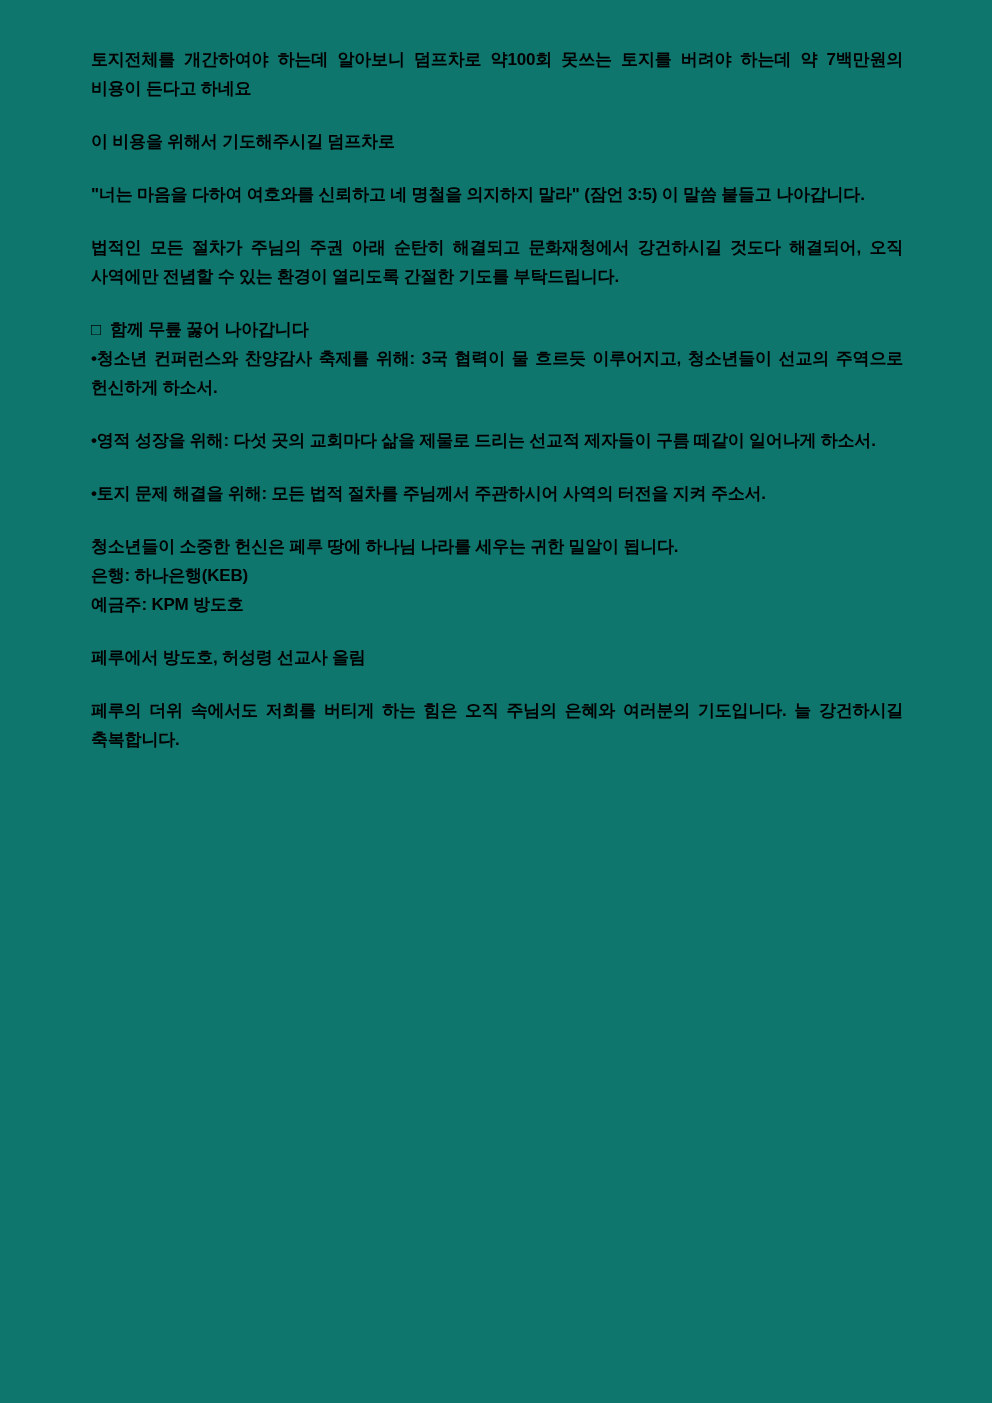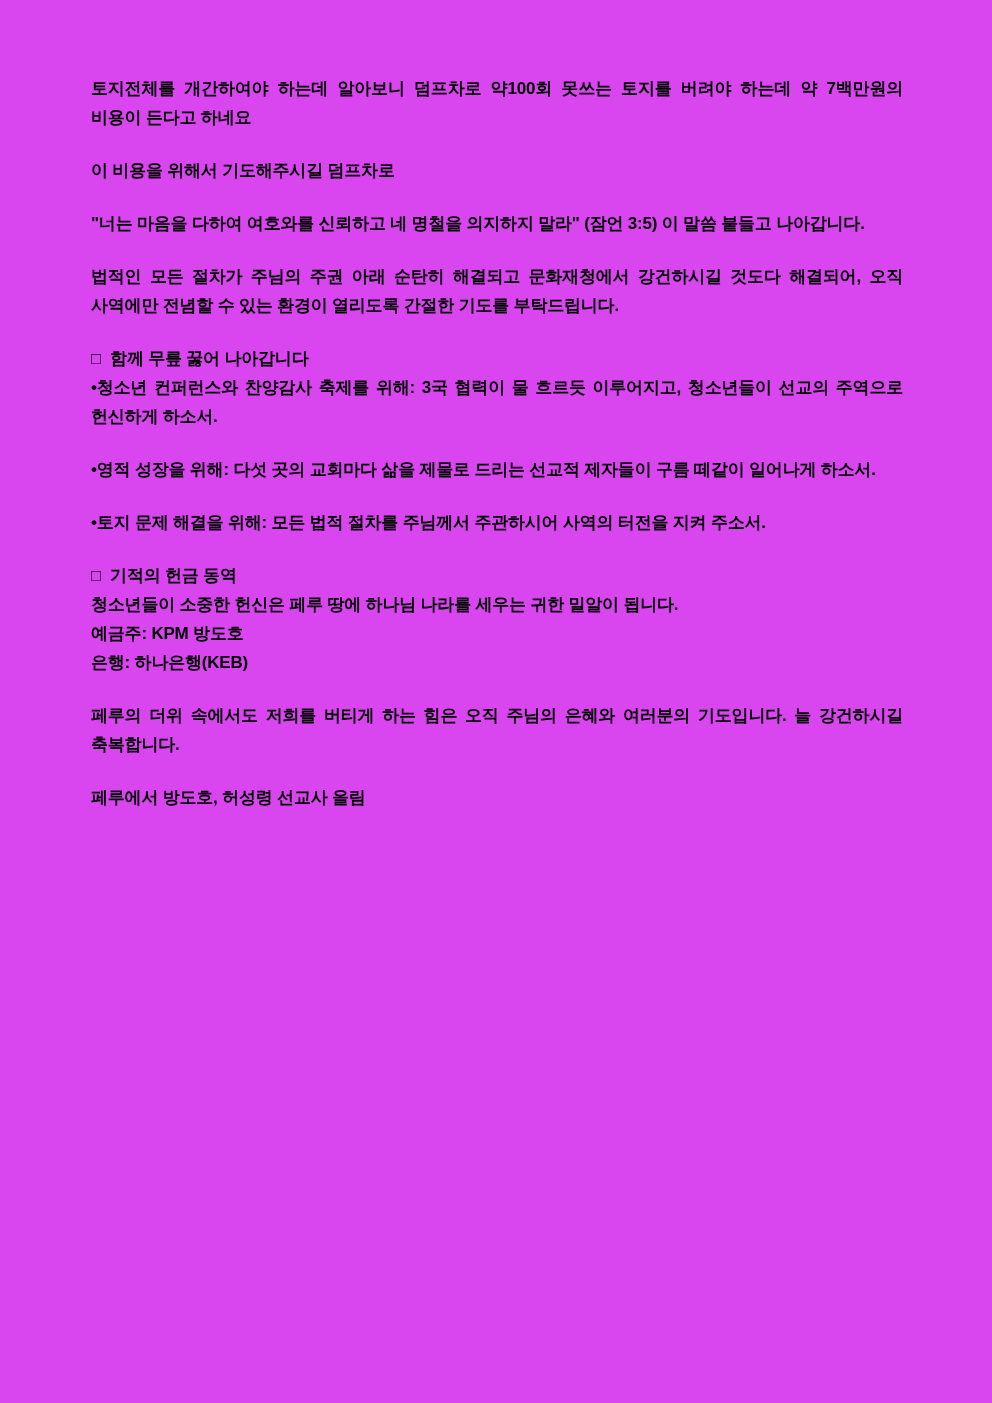--- a/index.html
+++ b/index.html
@@ -10,22 +10,22 @@
   body {
     width: 992px;
     height: 1403px;
     font-family: "Liberation Sans", sans-serif;
     color: #000000;
   }
   .page {
     box-sizing: border-box;
     width: 992px;
     height: 1403px;
-    background: #d946ef;
-    padding: 74px 89px 0 91px;
+    background: #0f766e;
+    padding: 45px 89px 0 91px;
   }
   .block {
     margin: 0 0 24px 0;
   }
   p.para {
     margin: 0;
     font-size: 17px;
     font-weight: 700;
     line-height: 29px;
     letter-spacing: -0.2px;
@@ -64,24 +64,23 @@
       <p class="para kind-heading"><span class="marker">□</span><span>함께 무릎 꿇어 나아갑니다</span></p>
       <p class="para kind-bullet"><span class="marker">•</span><span>청소년 컨퍼런스와 찬양감사 축제를 위해: 3국 협력이 물 흐르듯 이루어지고, 청소년들이 선교의 주역으로 헌신하게 하소서.</span></p>
     </div>
     <div class="block">
       <p class="para kind-bullet"><span class="marker">•</span><span>영적 성장을 위해: 다섯 곳의 교회마다 삶을 제물로 드리는 선교적 제자들이 구름 떼같이 일어나게 하소서.</span></p>
     </div>
     <div class="block">
       <p class="para kind-bullet"><span class="marker">•</span><span>토지 문제 해결을 위해: 모든 법적 절차를 주님께서 주관하시어 사역의 터전을 지켜 주소서.</span></p>
     </div>
     <div class="block">
-      <p class="para kind-heading"><span class="marker">□</span><span>기적의 헌금 동역</span></p>
       <p class="para kind-text">청소년들이 소중한 헌신은 페루 땅에 하나님 나라를 세우는 귀한 밀알이 됩니다.</p>
+      <p class="para kind-text">은행: 하나은행(KEB)</p>
       <p class="para kind-text">예금주: KPM 방도호</p>
-      <p class="para kind-text">은행: 하나은행(KEB)</p>
+    </div>
+    <div class="block">
+      <p class="para kind-signature">페루에서 방도호, 허성령 선교사 올림</p>
     </div>
     <div class="block">
       <p class="para kind-text">페루의 더위 속에서도 저희를 버티게 하는 힘은 오직 주님의 은혜와 여러분의 기도입니다. 늘 강건하시길 축복합니다.</p>
     </div>
-    <div class="block">
-      <p class="para kind-signature">페루에서 방도호, 허성령 선교사 올림</p>
-    </div>
   </main>
 
 </body></html>

